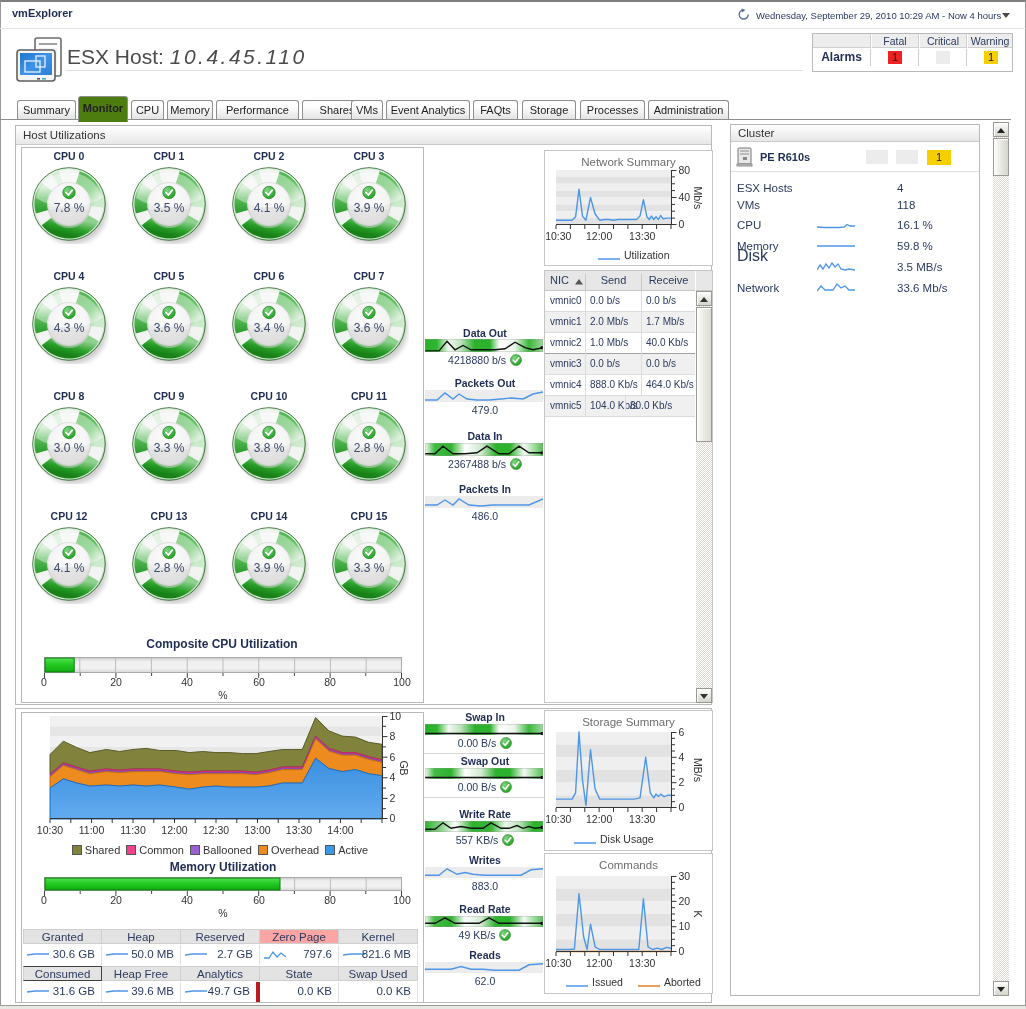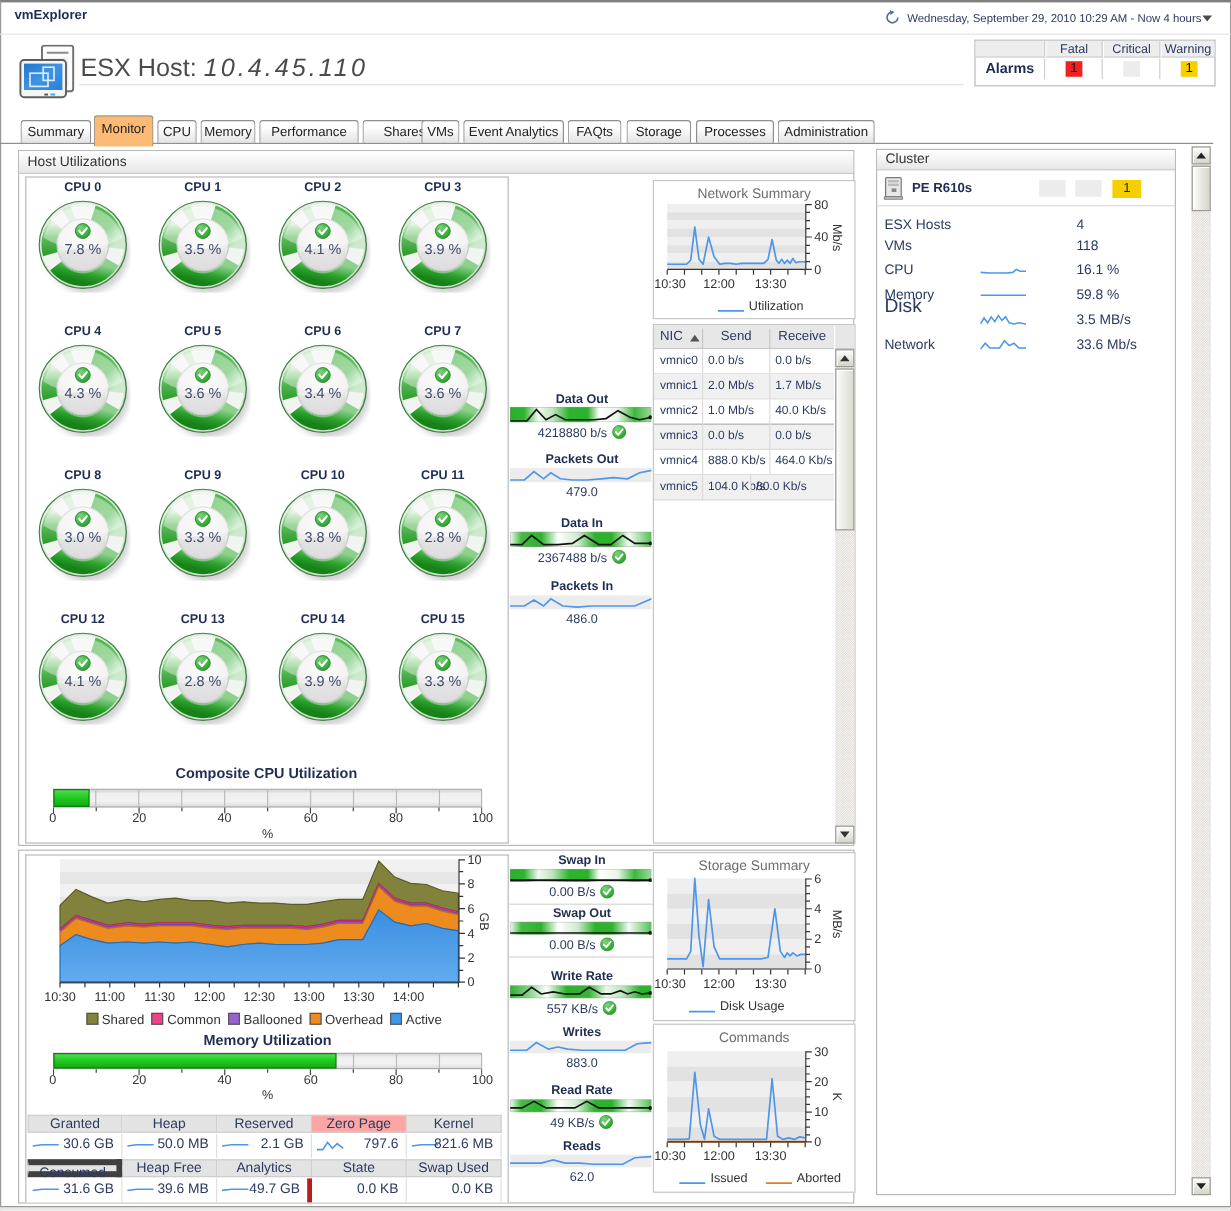--- a/index.html
+++ b/index.html
@@ -1,21 +1,21 @@
 <!DOCTYPE html>
 <html><head><meta charset="utf-8"><style>
 * { margin:0; padding:0; box-sizing:border-box; }
 body { width:1026px; height:1009px; position:relative; font-family:"Liberation Sans", sans-serif; background:#fff; overflow:hidden; }
 .frame { position:absolute; left:0; top:0; width:1026px; height:1009px; border-top:2px solid #7f7f7f; border-left:1px solid #9a9a9a; border-right:1px solid #9a9a9a; pointer-events:none; }
 .abs { position:absolute; }
 .b { font-weight:bold; }
 .panel { position:absolute; background:#fff; border:1px solid #b9b9b9; }
 .phead { position:absolute; left:0; top:0; right:0; height:19px; background:linear-gradient(#ffffff,#e7e7e7); border-bottom:1px solid #c9c9c9; font-size:11.5px; color:#333; line-height:19px; padding-left:7px; }
 .tab { position:absolute; top:100px; height:19px; background:linear-gradient(#fefefe 30%,#e3e3e3); border:1px solid #8e8e8e; border-bottom:none; border-radius:3px 3px 0 0; font-size:11px; color:#222; text-align:center; line-height:18px; }
-.tab.act { top:96px; height:26px; background:#fdba74; line-height:22px; z-index:5; }
+.tab.act { top:96px; height:26px; background:#4d7c0f; line-height:22px; z-index:5;font-weight:bold; }
 .gtitle { position:absolute; font-size:10.5px; font-weight:bold; color:#1f2d52; text-align:center; }
 .mtitle { position:absolute; font-size:10.5px; font-weight:bold; color:#1f2d52; text-align:center; width:120px; }
 .mval { position:absolute; font-size:10.5px; color:#2b3a5e; text-align:center; width:120px; }
 .ctitle { position:absolute; font-size:11.5px; color:#6e6e6e; text-align:center; }
 .leg { position:absolute; font-size:10.5px; color:#333; }
 .sb-btn { position:absolute; width:16px; height:15px; background:linear-gradient(#fdfdfb,#d5d5cb); border:1px solid #9a9a94; box-shadow:inset 1px 1px 0 #fff; }
 .dither { background-image:linear-gradient(45deg,#ffffff 25%,transparent 25%,transparent 75%,#ffffff 75%),linear-gradient(45deg,#ffffff 25%,#dedad3 25%,#dedad3 75%,#ffffff 75%); background-size:2px 2px; background-position:0 0,1px 1px; }
 </style></head><body>
 
 <svg width="0" height="0" style="position:absolute">
@@ -736,35 +736,35 @@
 <div class="abs" style="left:102px;top:945px;width:79px;height:20px;border-right:1px solid #e0e0e0">
     <svg style="position:absolute;left:4px;top:5px" width="24" height="10">
       <polyline points="0,5 8,4 14,4 22,4" fill="none" stroke="#4d96e8" stroke-width="1.3"></polyline>
     </svg>
     <div style="position:absolute;right:6px;top:3px;font-size:11.5px;color:#2b3a5e">50.0 MB</div>
   </div>
 <div class="abs" style="left:181px;top:945px;width:79px;height:20px;border-right:1px solid #e0e0e0">
     <svg style="position:absolute;left:4px;top:5px" width="24" height="10">
       <polyline points="0,5 8,4 14,4 22,4" fill="none" stroke="#4d96e8" stroke-width="1.3"></polyline>
     </svg>
-    <div style="position:absolute;right:6px;top:3px;font-size:11.5px;color:#2b3a5e">2.1 GB</div>
+    <div style="position:absolute;right:6px;top:3px;font-size:11.5px;color:#2b3a5e">2.7 GB</div>
   </div>
 <div class="abs" style="left:260px;top:945px;width:79px;height:20px;border-right:1px solid #e0e0e0">
     <svg style="position:absolute;left:4px;top:5px" width="24" height="10">
       <polyline points="0,8 5,8 9,2 13,7 17,3 22,7" fill="none" stroke="#4d96e8" stroke-width="1.3"></polyline>
     </svg>
     <div style="position:absolute;right:6px;top:3px;font-size:11.5px;color:#2b3a5e">797.6</div>
   </div>
 <div class="abs" style="left:339px;top:945px;width:79px;height:20px;border-right:1px solid #e0e0e0">
     <svg style="position:absolute;left:4px;top:5px" width="24" height="10">
       <polyline points="0,5 8,4 14,4 22,4" fill="none" stroke="#4d96e8" stroke-width="1.3"></polyline>
     </svg>
     <div style="position:absolute;right:6px;top:3px;font-size:11.5px;color:#2b3a5e">821.6 MB</div>
   </div>
-<div class="abs" style="left:23px;top:966px;width:79px;height:15px;background:#e3e3e3;border:5px solid #404040;border-left:1px solid #cfcfcf;font-size:11.5px;color:#2b3a5e;text-align:center;line-height:15px">Consumed</div>
+<div class="abs" style="left:23px;top:966px;width:79px;height:15px;background:#e3e3e3;border:1px solid #404040;border-left:1px solid #cfcfcf;font-size:11.5px;color:#2b3a5e;text-align:center;line-height:15px">Consumed</div>
 <div class="abs" style="left:102px;top:966px;width:79px;height:15px;background:#e3e3e3;border:1px solid #cfcfcf;border-left:none;font-size:11.5px;color:#2b3a5e;text-align:center;line-height:15px">Heap Free</div>
 <div class="abs" style="left:181px;top:966px;width:79px;height:15px;background:#e3e3e3;border:1px solid #cfcfcf;border-left:none;font-size:11.5px;color:#2b3a5e;text-align:center;line-height:15px">Analytics</div>
 <div class="abs" style="left:260px;top:966px;width:79px;height:15px;background:#e3e3e3;border:1px solid #cfcfcf;border-left:none;font-size:11.5px;color:#2b3a5e;text-align:center;line-height:15px">State</div>
 <div class="abs" style="left:339px;top:966px;width:79px;height:15px;background:#e3e3e3;border:1px solid #cfcfcf;border-left:none;font-size:11.5px;color:#2b3a5e;text-align:center;line-height:15px">Swap Used</div>
 <div class="abs" style="left:23px;top:982px;width:79px;height:20px;border-right:1px solid #e0e0e0">
     <svg style="position:absolute;left:4px;top:5px" width="24" height="10">
       <polyline points="0,5 8,4 14,4 22,4" fill="none" stroke="#4d96e8" stroke-width="1.3"></polyline>
     </svg>
     <div style="position:absolute;right:6px;top:3px;font-size:11.5px;color:#2b3a5e">31.6 GB</div>
   </div>

